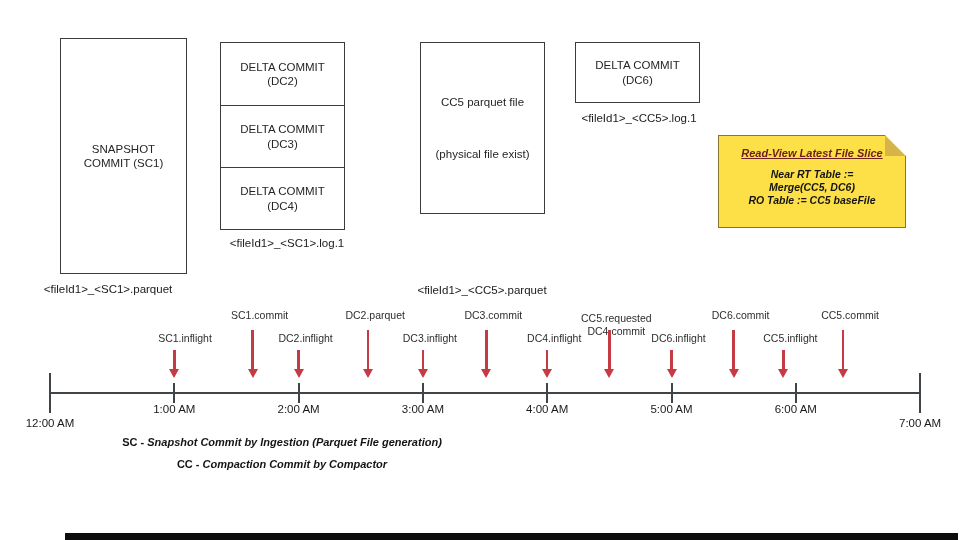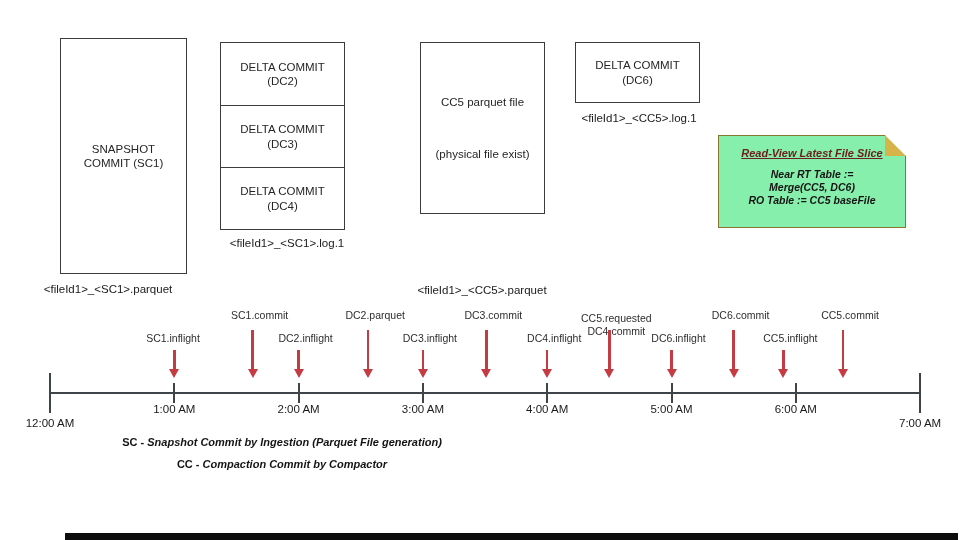--- a/index.html
+++ b/index.html
@@ -19,21 +19,21 @@
   }
   .stack .cell + .cell { border-top: 1.5px solid #3c3c3c; }
 
   .file-label {
     position: absolute; transform: translateX(-50%); white-space: nowrap;
     font-size: 11.5px; color: #1a1a1a;
   }
 
   .note {
     position: absolute; left: 718px; top: 135px; width: 188px; height: 93px;
-    background: #86efac; border: 1px solid #8a7430;
+    background: #fde047; border: 1px solid #8a7430;
   }
   .note .corner-cut {
     position: absolute; top: -1px; right: -1px; width: 0; height: 0;
     border-top: 21px solid #ffffff; border-left: 21px solid transparent;
   }
   .note .fold {
     position: absolute; top: -1px; right: -1px; width: 0; height: 0;
     border-bottom: 21px solid #d6b44a; border-right: 21px solid transparent;
   }
   .note-title {
@@ -125,21 +125,21 @@
     <div class="fold"></div>
     <div class="corner-cut"></div>
     <div class="note-title">Read-View Latest File Slice</div>
     <div class="note-body first">Near RT Table :=</div>
     <div class="note-body">Merge(CC5, DC6)</div>
     <div class="note-body last">RO Table := CC5 baseFile</div>
   </div>
 
   <div class="axis"></div>
   <div>
-      <div class="ev-label inflight" style="left: 173px;">SC1.inflight</div>
+      <div class="ev-label inflight" style="left: 185px;">SC1.inflight</div>
       <div class="ev-arrow inflight" style="left: 174.3px;">
         <div class="shaft"></div>
         <div class="head"></div>
       </div>
       <div class="ev-label commit" style="left: 259.609px;">SC1.commit</div>
       <div class="ev-arrow commit" style="left: 252.609px;">
         <div class="shaft"></div>
         <div class="head"></div>
       </div>
       <div class="ev-label inflight" style="left: 305.6px;">DC2.inflight</div>

